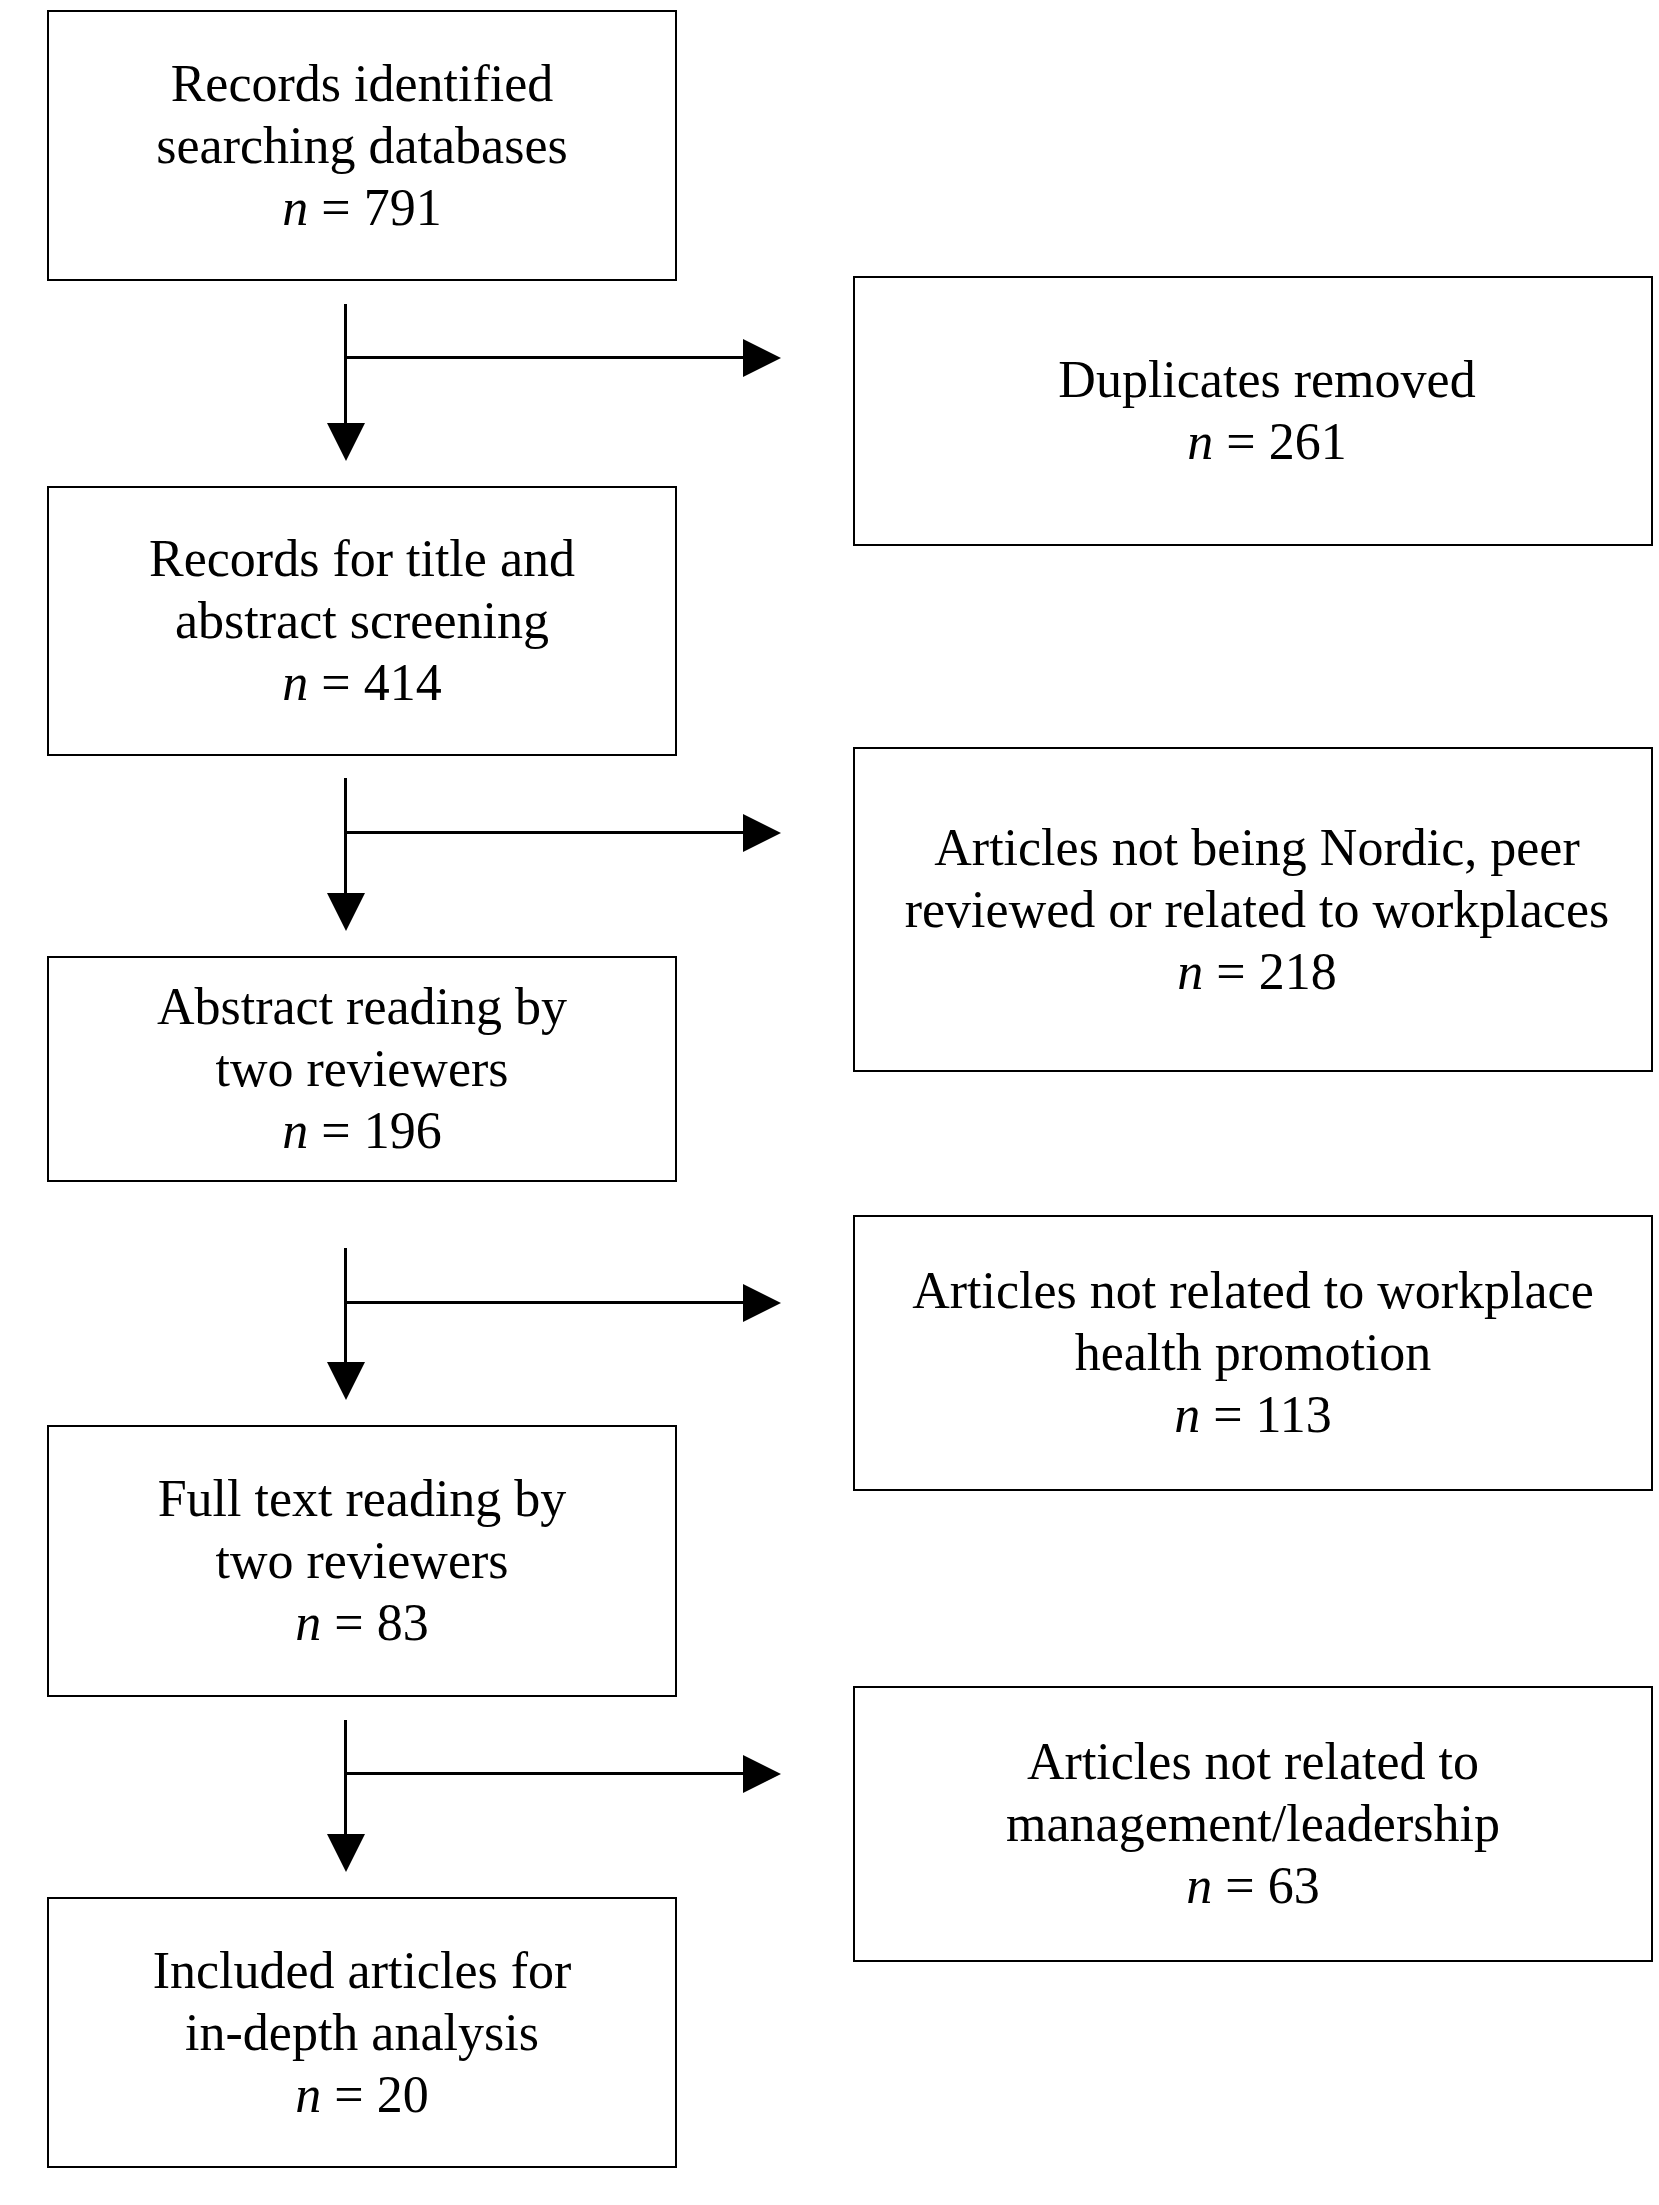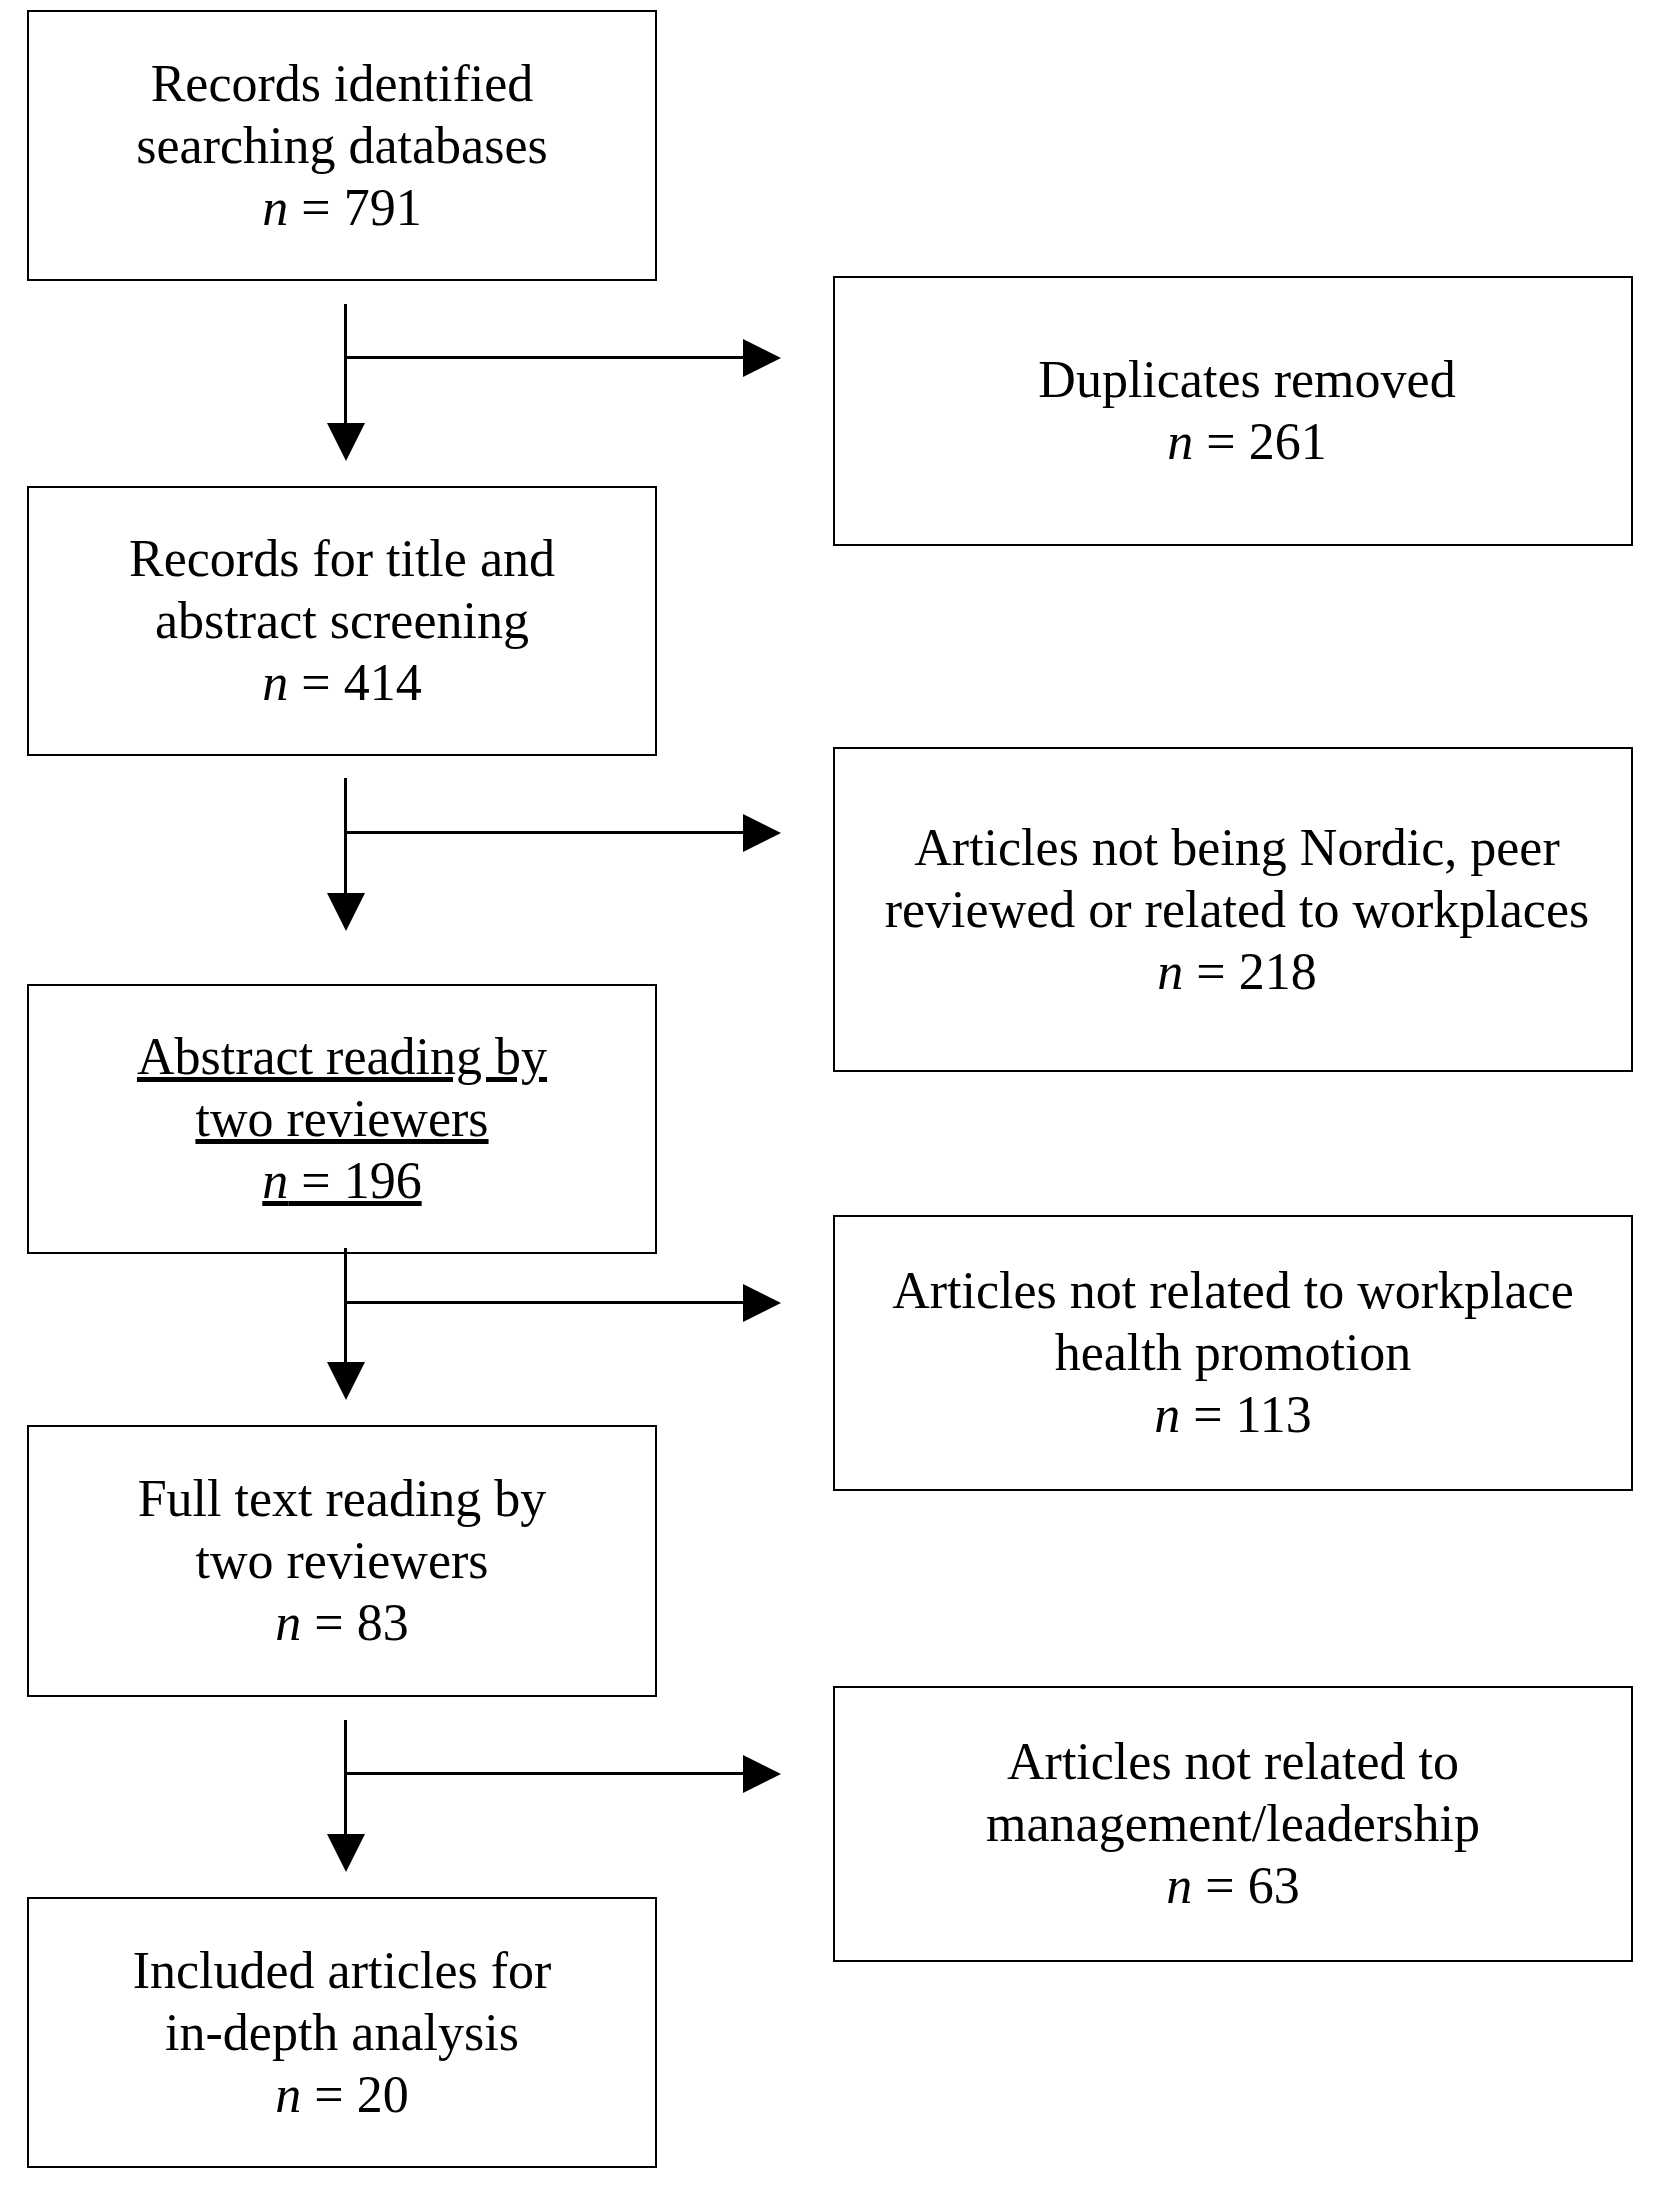--- a/index.html
+++ b/index.html
@@ -18,20 +18,21 @@
   .box {
     position: absolute;
     border: 2.9px solid #000000;
     background: #ffffff;
     box-sizing: border-box;
     display: flex;
     flex-direction: column;
     justify-content: center;
     align-items: center;
     text-align: center;
+    margin-left: 20px;
   }
   .line {
     font-size: 52px;
     line-height: 62px;
     white-space: nowrap;
   }
   .nvar {
     font-style: italic;
   }
   .vshaft {
@@ -71,21 +72,21 @@
     <div class="line">searching databases</div>
     <div class="line"><span class="nvar">n</span><span> = 791</span></div>
   </div>
 
   <div class="box" style="left:27px; top:486px; width:630px; height:270px;">
     <div class="line">Records for title and</div>
     <div class="line">abstract screening</div>
     <div class="line"><span class="nvar">n</span><span> = 414</span></div>
   </div>
 
-  <div class="box" style="left:27px; top:984px; width:630px; height:270px;text-decoration:underline;">
+  <div class="box" style="left:27px; top:956px; width:630px; height:226px;">
     <div class="line">Abstract reading by</div>
     <div class="line">two reviewers</div>
     <div class="line"><span class="nvar">n</span><span> = 196</span></div>
   </div>
 
   <div class="box" style="left:27px; top:1425px; width:630px; height:272px;">
     <div class="line">Full text reading by</div>
     <div class="line">two reviewers</div>
     <div class="line"><span class="nvar">n</span><span> = 83</span></div>
   </div>

